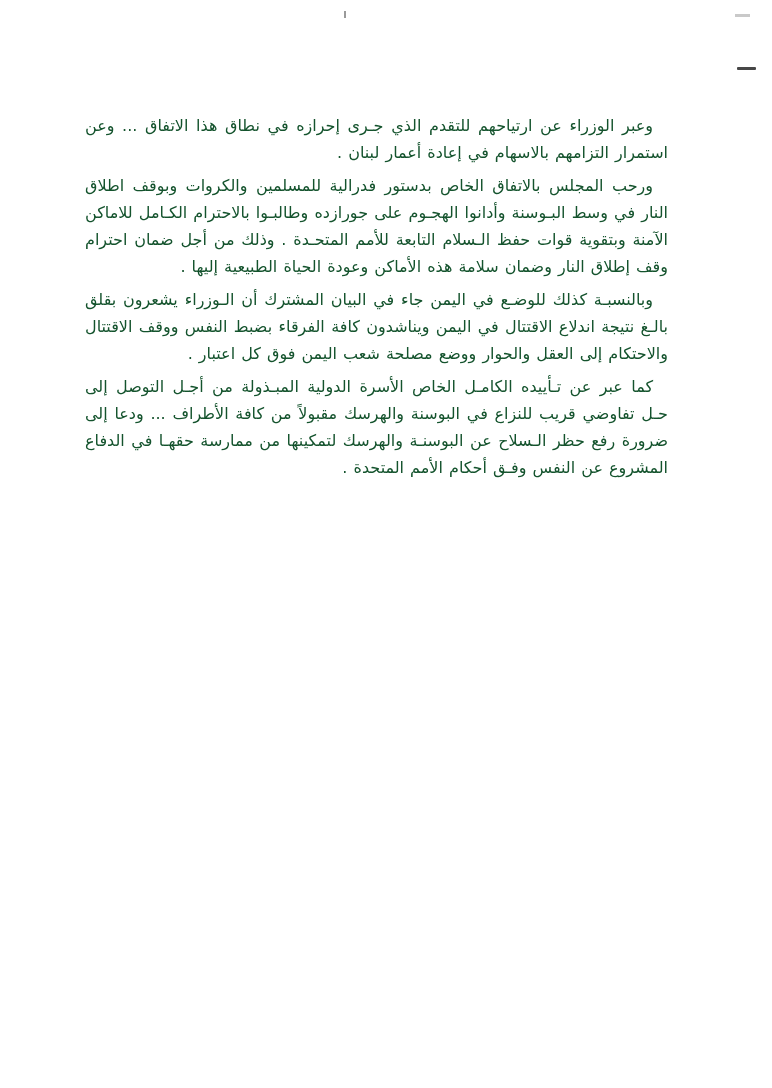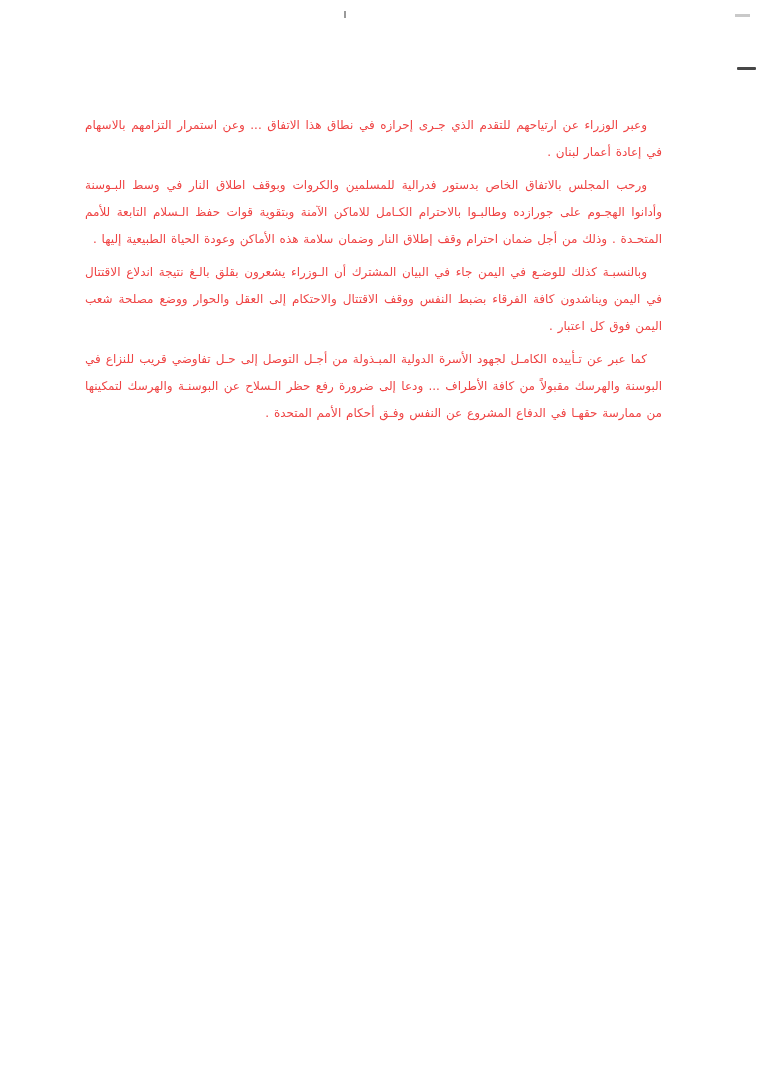--- a/index.html
+++ b/index.html
@@ -11,27 +11,27 @@
     position: relative;
     width: 772px;
     height: 1088px;
     background: #ffffff;
     overflow: hidden;
     font-family: "DejaVu Sans", sans-serif;
   }
   .text-block {
     position: absolute;
     top: 112px;
-    right: 110px;
+    right: 104px;
     left: 85px;
     direction: rtl;
     text-align: justify;
-    font-size: 12px;
+    font-size: 16px;
     line-height: 27px;
-    color: #ef4444;
+    color: #14532d;
   }
   .text-block p {
     margin: 0 0 6px 0;
     text-indent: 15px;
     word-spacing: 1px;
   }
   
   .speck-top-center {
     position: absolute;
     left: 344px;
@@ -64,16 +64,16 @@
 <div class="page">
 
   <span class="speck-top-center"></span>
   <span class="dash-top-right-faint"></span>
   <span class="dash-right-dark"></span>
 
   <div class="text-block" dir="rtl">
     <p>وعبر الوزراء عن ارتياحهم للتقدم الذي جـرى إحرازه في نطاق هذا الاتفاق ... وعن استمرار التزامهم بالاسهام في إعادة أعمار لبنان .</p>
     <p>ورحب المجلس بالاتفاق الخاص بدستور فدرالية للمسلمين والكروات وبوقف اطلاق النار في وسط البـوسنة وأدانوا الهجـوم على جورازده وطالبـوا بالاحترام الكـامل للاماكن الآمنة وبتقوية قوات حفظ الـسلام التابعة للأمم المتحـدة . وذلك من أجل ضمان احترام وقف إطلاق النار وضمان سلامة هذه الأماكن وعودة الحياة الطبيعية إليها .</p>
     <p>وبالنسبـة كذلك للوضـع في اليمن جاء في البيان المشترك أن الـوزراء يشعرون بقلق بالـغ نتيجة اندلاع الاقتتال في اليمن ويناشدون كافة الفرقاء بضبط النفس ووقف الاقتتال والاحتكام إلى العقل والحوار ووضع مصلحة شعب اليمن فوق كل اعتبار .</p>
-    <p>كما عبر عن تـأييده الكامـل لجهود الأسرة الدولية المبـذولة من أجـل التوصل إلى حـل تفاوضي قريب للنزاع في البوسنة والهرسك مقبولاً من كافة الأطراف ... ودعا إلى ضرورة رفع حظر الـسلاح عن البوسنـة والهرسك لتمكينها من ممارسة حقهـا في الدفاع المشروع عن النفس وفـق أحكام الأمم المتحدة .</p>
+    <p>كما عبر عن تـأييده الكامـل الخاص الأسرة الدولية المبـذولة من أجـل التوصل إلى حـل تفاوضي قريب للنزاع في البوسنة والهرسك مقبولاً من كافة الأطراف ... ودعا إلى ضرورة رفع حظر الـسلاح عن البوسنـة والهرسك لتمكينها من ممارسة حقهـا في الدفاع المشروع عن النفس وفـق أحكام الأمم المتحدة .</p>
   </div>
 
 </div>
 
 </body></html>

